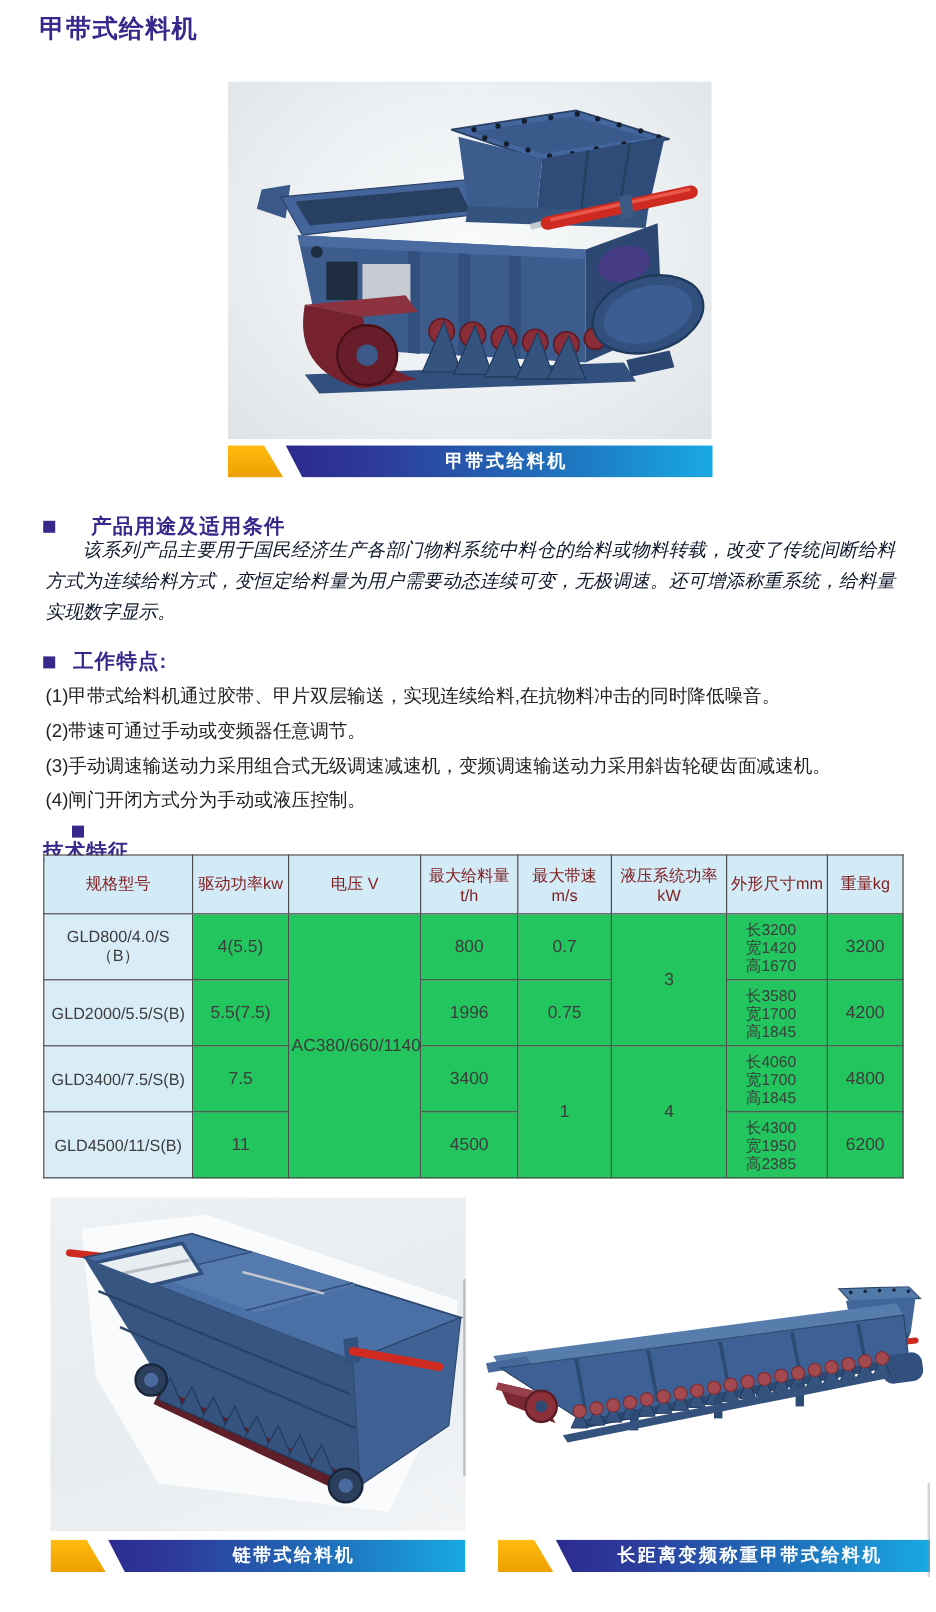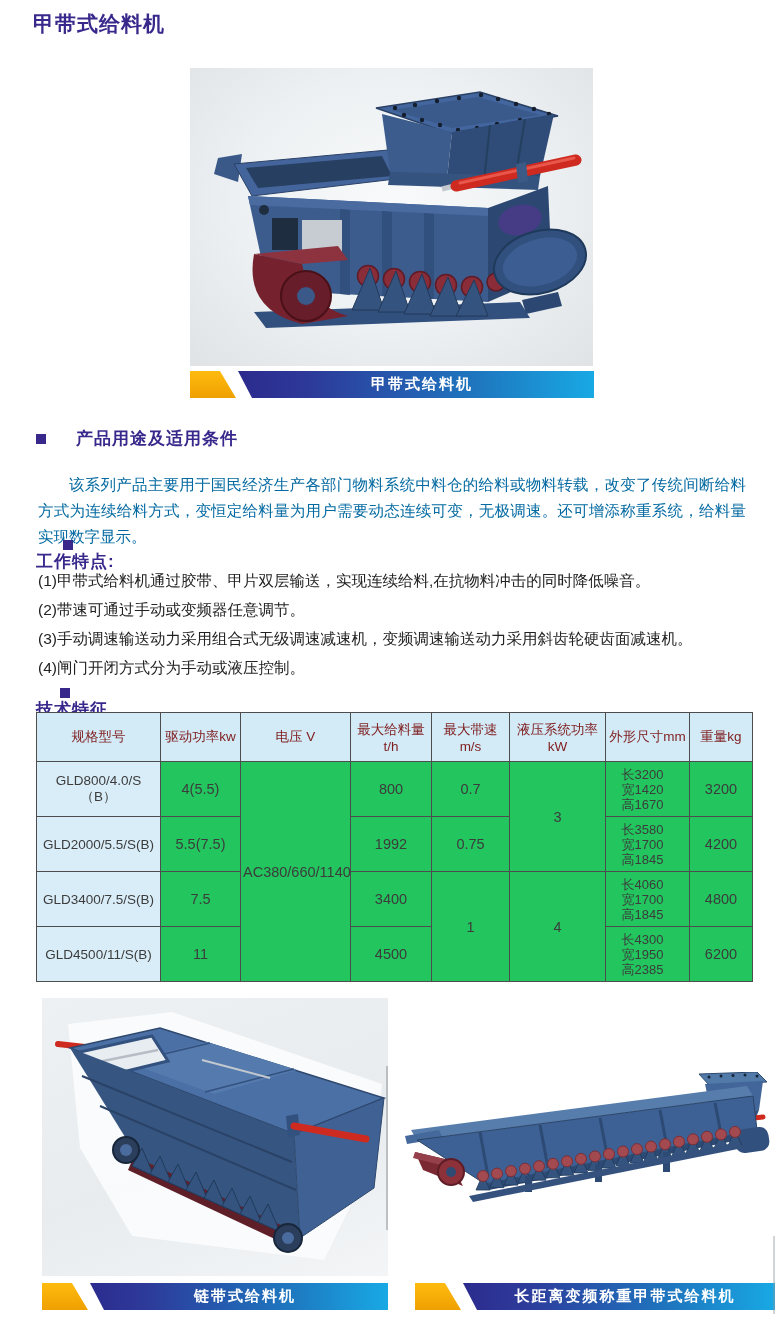--- a/index.html
+++ b/index.html
@@ -30,21 +30,21 @@
     background:linear-gradient(180deg,#ffbb10 0%,#eea000 100%);
     -webkit-clip-path:polygon(0 0,65% 0,100% 100%,0 100%);
     clip-path:polygon(0 0,65% 0,100% 100%,0 100%);}
   .cap-text{position:absolute;left:60px;right:0;top:0;bottom:0;display:flex;align-items:center;justify-content:center;
     color:#fff;font-weight:bold;font-size:15px;letter-spacing:2px;}
 
   
   .sec-head{position:absolute;display:flex;align-items:center;font-size:17px;font-weight:bold;color:#38288c;letter-spacing:1px;}
   .bullet{display:inline-block;width:10px;height:10px;background:#38288c;margin-right:15px;flex:none;}
 
-  .para{position:absolute;left:38px;top:472px;width:708px;font-size:15.5px;line-height:26px;color:#0369a1;text-indent:2em;text-align:justify;}
+  .para{position:absolute;left:38px;top:446px;width:708px;font-size:15.5px;line-height:26px;color:#0f172a;text-indent:2em;text-align:justify;font-style:italic;}
 
   .feature-list{position:absolute;left:38px;top:566px;width:716px;font-size:15.5px;color:#222;}
   .feature-list .item{line-height:29px;}
 
   
   .spec-table{position:absolute;left:36px;top:712px;width:716px;border-collapse:collapse;table-layout:fixed;}
   .spec-table th,.spec-table td{border:1.5px solid #4d4d4d;text-align:center;vertical-align:middle;padding:0 2px;}
   .spec-table th{background:#d3eaf7;font-weight:normal;font-size:13.5px;color:#7f1d1d;height:48px;}
   .spec-table td{font-size:14.5px;color:#3c3c3c;height:50px;background:#22c55e;}
   .spec-table td.model{background:#d9edf8;font-size:13.5px;}
@@ -152,21 +152,21 @@
     <span class="cap-yellow"></span>
     <span class="cap-text">甲带式给料机</span>
   </div>
 
   <div class="sec-head" style="left:36px;top:427px;gap:15px;">
     <span class="bullet"></span>
     <span>产品用途及适用条件</span>
   </div>
   <div class="para">该系列产品主要用于国民经济生产各部门物料系统中料仓的给料或物料转载，改变了传统间断给料方式为连续给料方式，变恒定给料量为用户需要动态连续可变，无极调速。还可增添称重系统，给料量实现数字显示。</div>
 
-  <div class="sec-head" style="left:36px;top:540px;flex-direction:column;">
+  <div class="sec-head" style="left:36px;top:540px;">
     <span class="bullet"></span>
     <span>工作特点:</span>
   </div>
   <div class="feature-list">
     <div class="item">(1)甲带式给料机通过胶带、甲片双层输送，实现连续给料,在抗物料冲击的同时降低噪音。</div>
     <div class="item">(2)带速可通过手动或变频器任意调节。</div>
     <div class="item">(3)手动调速输送动力采用组合式无级调速减速机，变频调速输送动力采用斜齿轮硬齿面减速机。</div>
     <div class="item">(4)闸门开闭方式分为手动或液压控制。</div>
   </div>
 
@@ -209,21 +209,21 @@
         <td class="dims">
           <span>长3200</span>
           <span>宽1420</span>
           <span>高1670</span>
         </td>
         <td>3200</td>
       </tr>
       <tr>
         <td class="model">GLD2000/5.5/S(B)</td>
         <td>5.5(7.5)</td>
-        <td>1992</td>
+        <td>1996</td>
         <td>0.75</td>
         <td class="dims">
           <span>长3580</span>
           <span>宽1700</span>
           <span>高1845</span>
         </td>
         <td>4200</td>
       </tr>
       <tr>
         <td class="model">GLD3400/7.5/S(B)</td>

